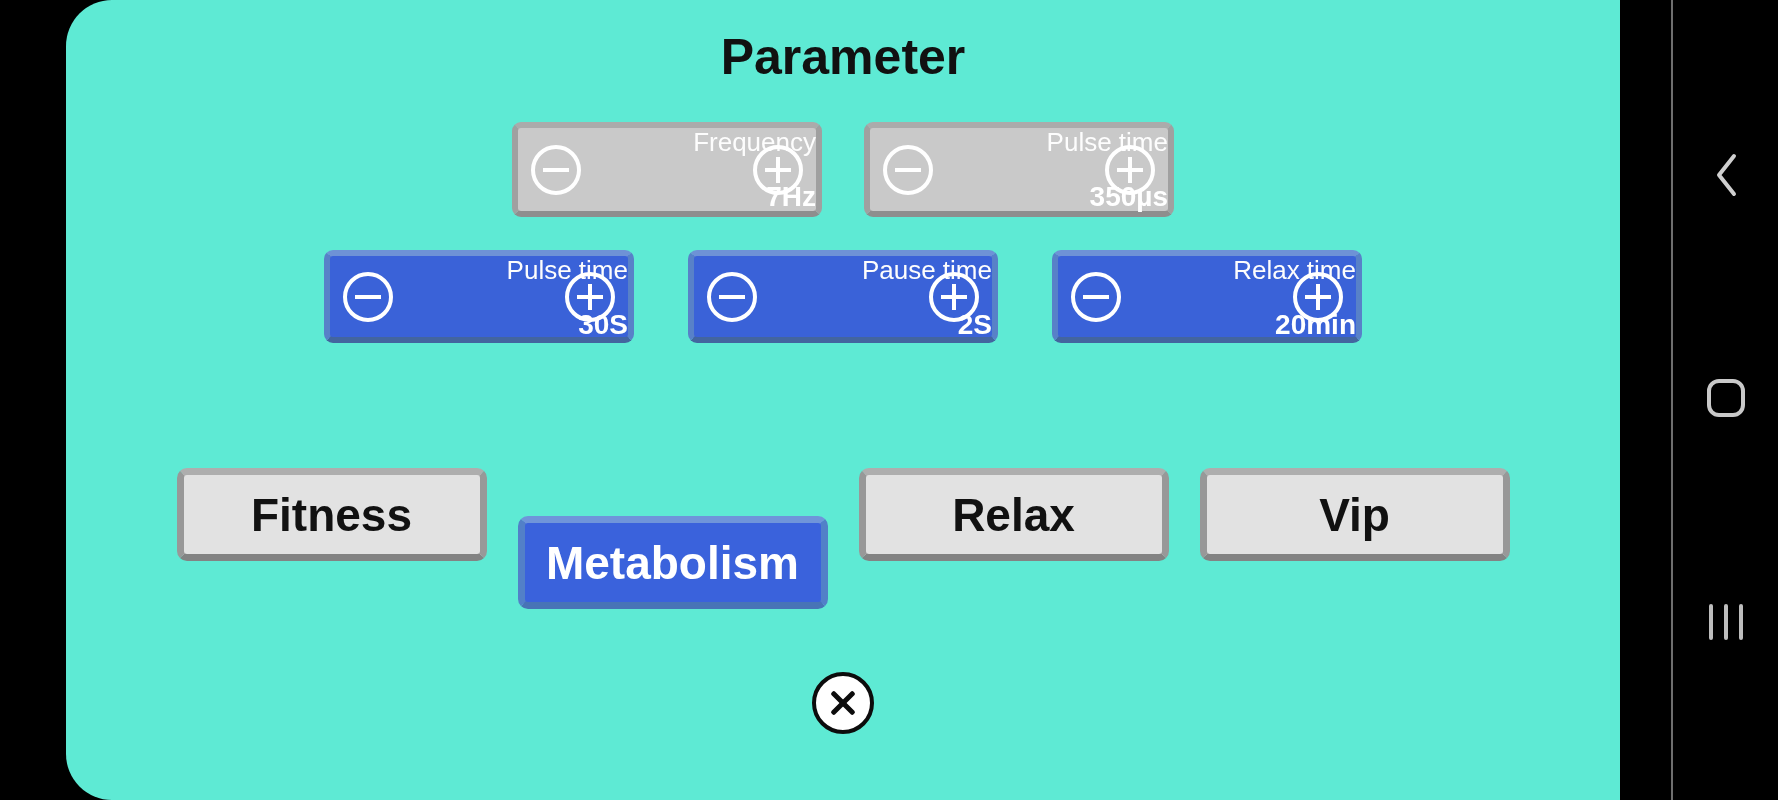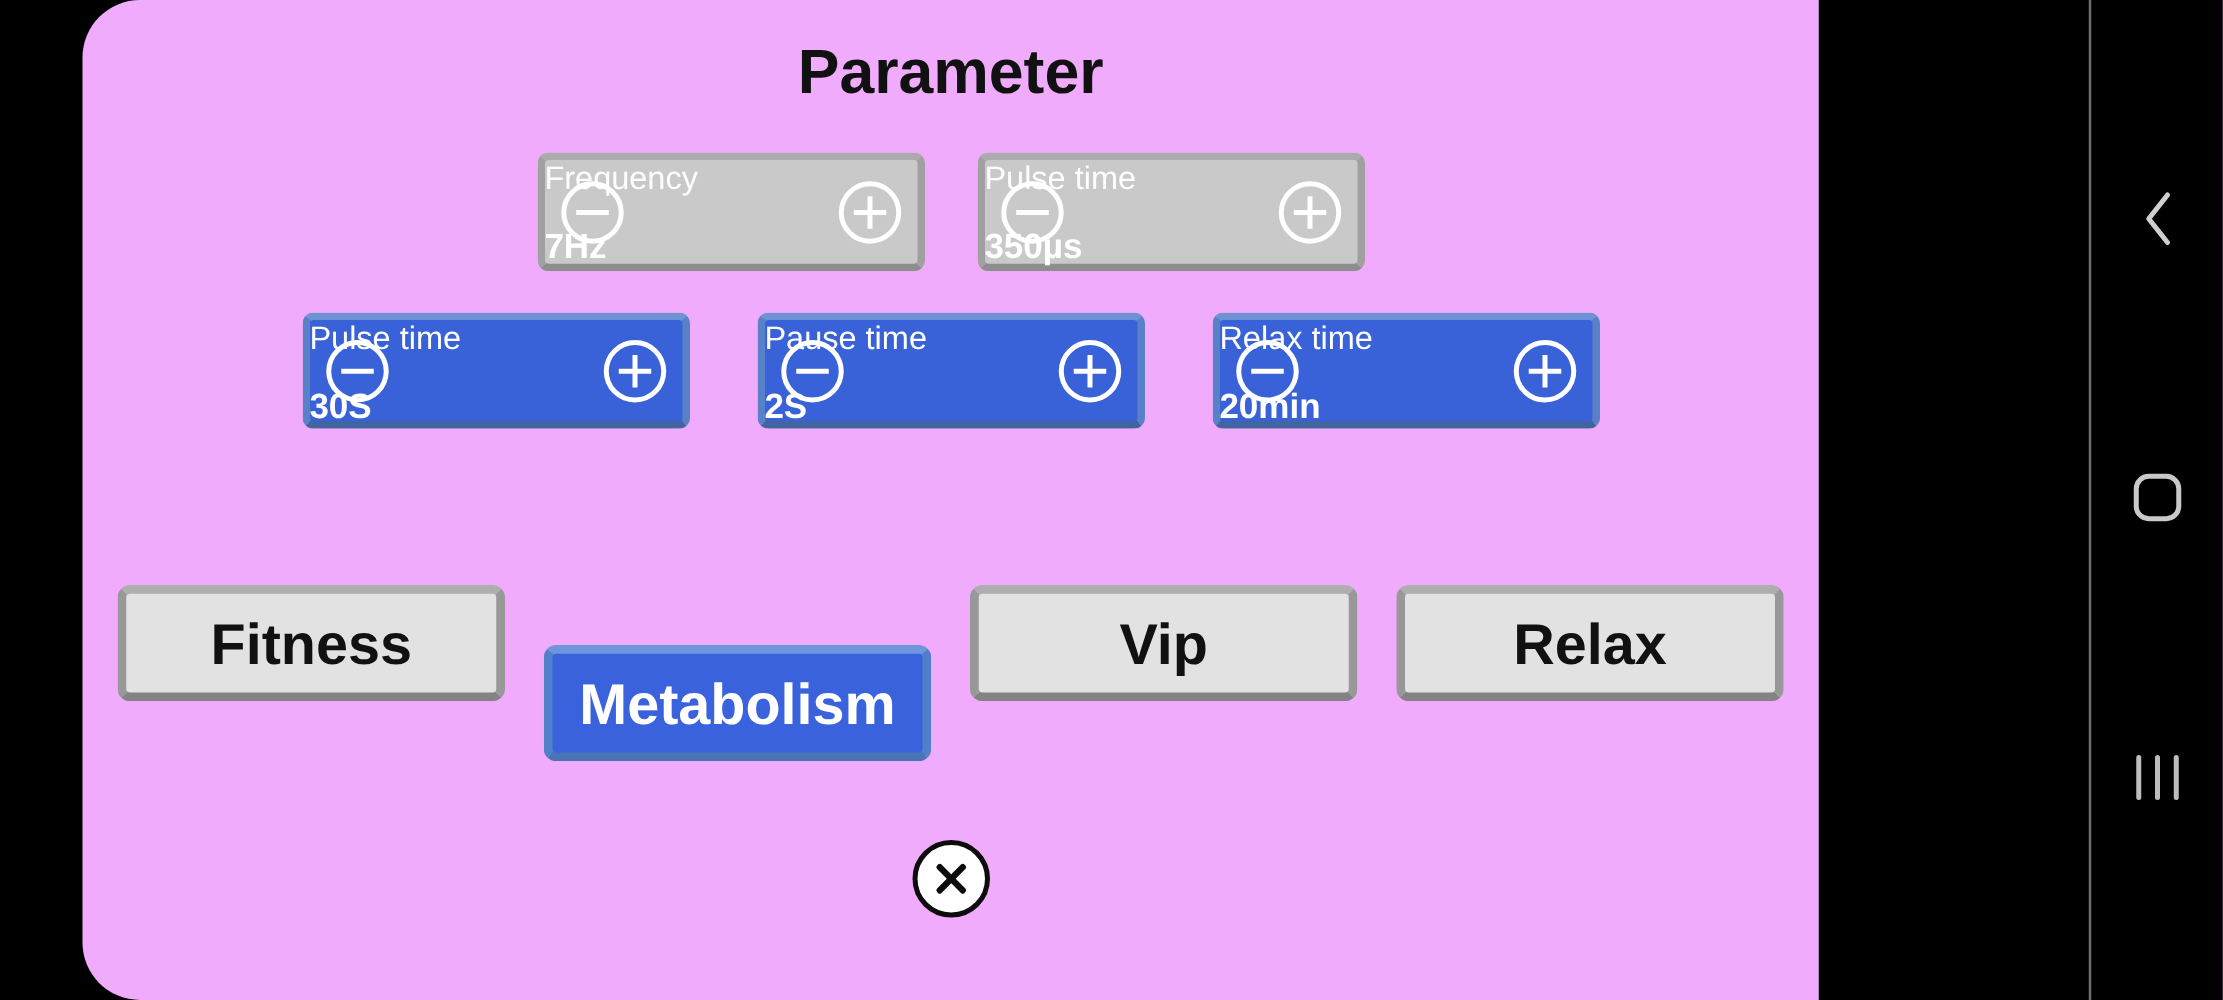--- a/index.html
+++ b/index.html
@@ -5,40 +5,40 @@
   html,body{margin:0;padding:0;}
   body{
     width:1778px;height:800px;
     background:#000;
     font-family:"Liberation Sans", sans-serif;
     position:relative;overflow:hidden;
   }
   
   .screen-panel{
     position:absolute;left:66px;top:0;
-    width:1389px;height:800px;
-    background:#f0abfc;
+    width:1554px;height:800px;
+    background:#5eead4;
     border-radius:46px 0 0 46px;
   }
   .page-title{
     position:absolute;top:28px;left:0;right:0;
     text-align:center;
     font-size:50px;font-weight:bold;color:#111;
   }
   
   .row{position:absolute;left:0;right:0;display:flex;justify-content:center;}
   .row-1{top:122px;gap:42px;}
   .row-2{top:250px;gap:54px;}
   .row-modes{top:468px;gap:31px;border-radius:26px;}
   
   .param-btn{
     width:310px;height:95px;box-sizing:border-box;
     border-style:solid;border-width:6px;border-radius:9px;
     position:relative;
-    display:flex;flex-direction:column;align-items:flex-start;
+    display:flex;flex-direction:column;align-items:flex-end;
     padding-top:0;
   }
   .row-2 .param-btn{height:93px;}
   .param-btn.enabled{
     background:#3a62d8;
     border-color:#6e92d6 #5881c8 #43659f #5881c8;
   }
   .param-btn.disabled{
     background:#c9c9c9;
     border-color:#ababab #a0a0a0 #8e8e8e #a0a0a0;
@@ -149,22 +149,22 @@
       <span class="circle-btn minus"></span>
       <span class="param-label">Relax time</span>
       <span class="param-value">20min</span>
       <span class="circle-btn plus"></span>
     </div>
   </div>
 
   <div class="row row-modes">
     <button class="mode-btn gray">Fitness</button>
     <button class="mode-btn blue">Metabolism</button>
+    <button class="mode-btn gray">Relax</button>
     <button class="mode-btn gray">Vip</button>
-    <button class="mode-btn gray">Relax</button>
   </div>
 
   <div class="close-btn"></div>
 
 </div>
 
 <div class="nav-bar">
   <svg class="nav-back" width="28" height="48" viewBox="0 0 28 48">
     <polyline points="22,5 7,24 22,43" fill="none" stroke="#cfcfcf" stroke-width="4" stroke-linecap="round" stroke-linejoin="round"></polyline>
   </svg>

